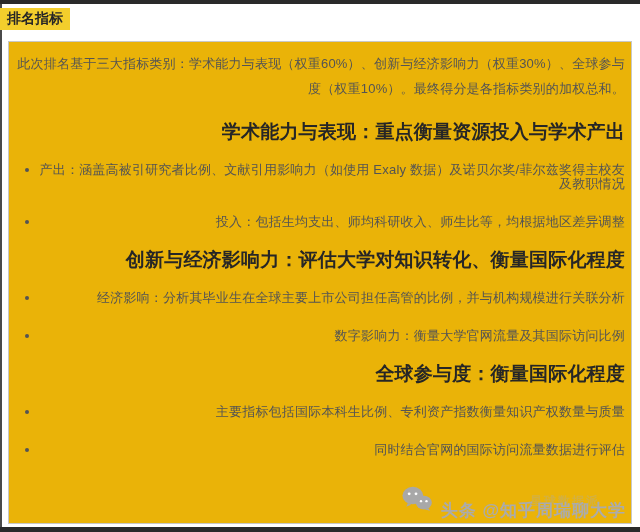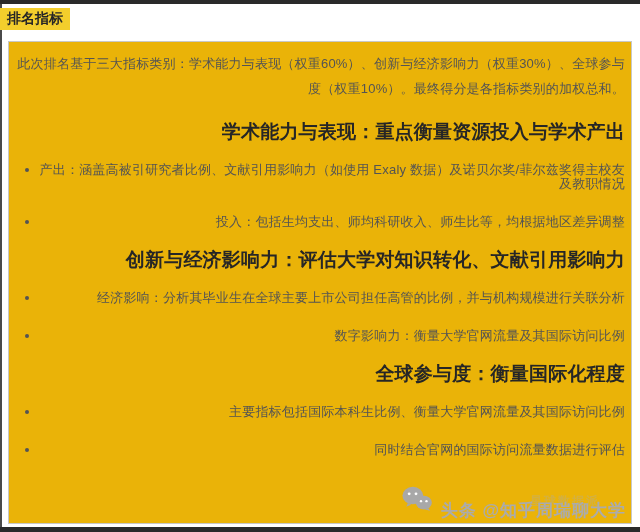--- a/index.html
+++ b/index.html
@@ -97,30 +97,30 @@
     <p class="intro">此次排名基于三大指标类别：学术能力与表现（权重60%）、创新与经济影响力（权重30%）、全球参与度（权重10%）。最终得分是各指标类别的加权总和。</p>
     <div>
         <div class="section">
           <div class="heading">学术能力与表现：重点衡量资源投入与学术产出</div>
           <ul class="bullets">
             <li>产出：涵盖高被引研究者比例、文献引用影响力（如使用 Exaly 数据）及诺贝尔奖/菲尔兹奖得主校友及教职情况</li>
             <li>投入：包括生均支出、师均科研收入、师生比等，均根据地区差异调整</li>
           </ul>
         </div>
         <div class="section">
-          <div class="heading">创新与经济影响力：评估大学对知识转化、文献引用影响力</div>
+          <div class="heading">创新与经济影响力：评估大学对知识转化、衡量国际化程度</div>
           <ul class="bullets">
             <li>经济影响：分析其毕业生在全球主要上市公司担任高管的比例，并与机构规模进行关联分析</li>
             <li>数字影响力：衡量大学官网流量及其国际访问比例</li>
           </ul>
         </div>
         <div class="section">
           <div class="heading">全球参与度：衡量国际化程度</div>
           <ul class="bullets">
-            <li>主要指标包括国际本科生比例、衡量大学官网流量及其国际访问比例</li>
+            <li>主要指标包括国际本科生比例、专利资产指数衡量知识产权数量与质量</li>
             <li>同时结合官网的国际访问流量数据进行评估</li>
           </ul>
         </div>
       </div>
   </div>
 
   <div class="faint-mark">星球数据派</div>
 
   <div class="watermark">
     <svg class="wechat-icon" viewBox="0 0 36 30" xmlns="http://www.w3.org/2000/svg">

